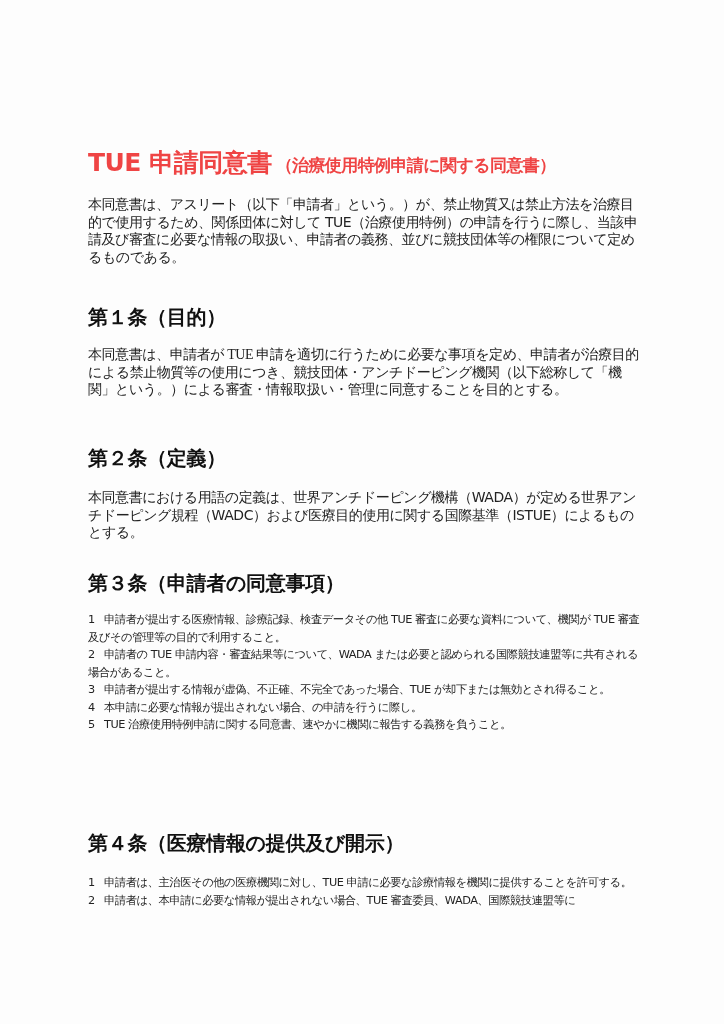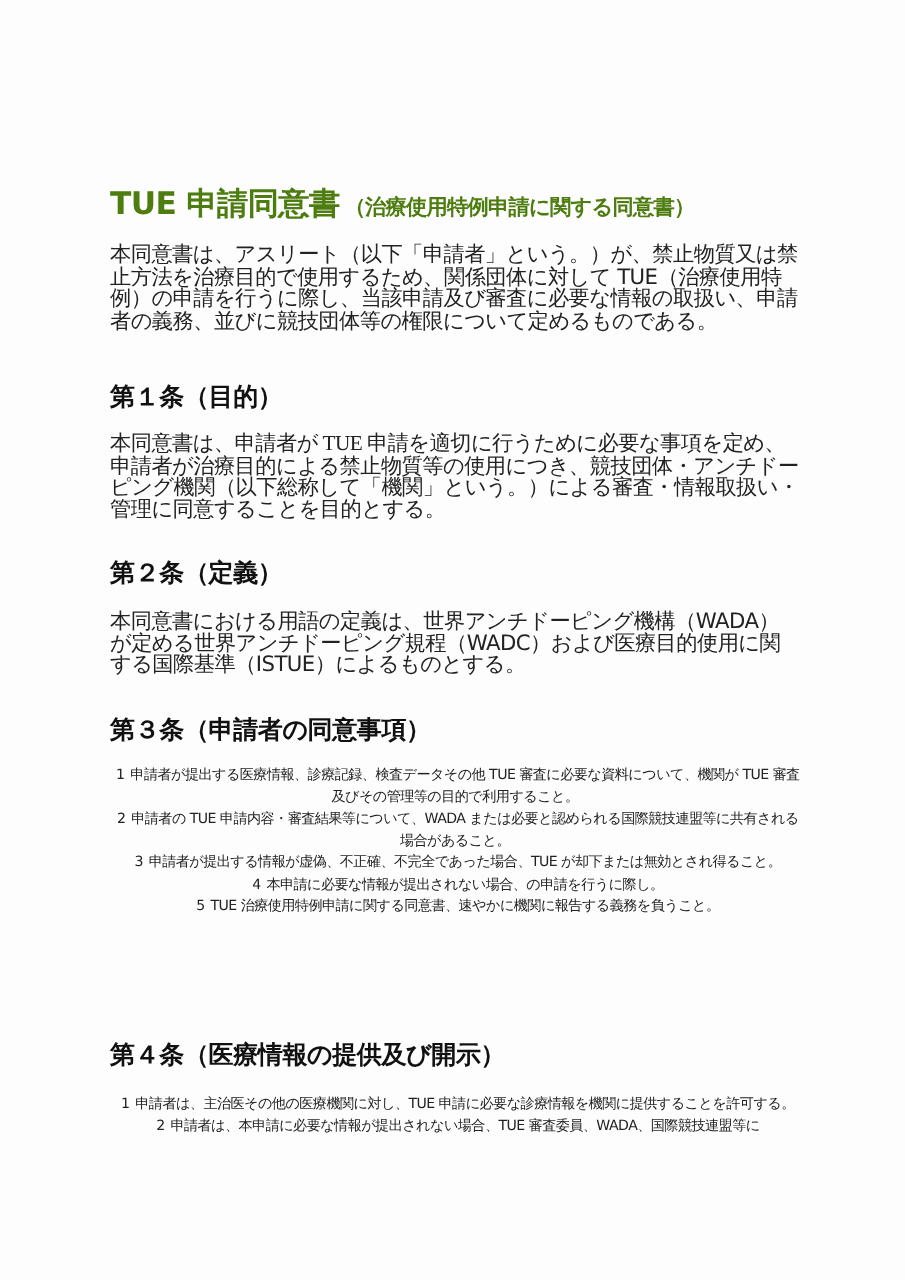--- a/index.html
+++ b/index.html
@@ -20,33 +20,33 @@
       left: 88px;
       top: 0;
       width: 550px;
     }
     .doc-title {
       position: absolute;
       top: 120px;
       left: 0;
       white-space: nowrap;
       font-weight: bold;
-      color: #4d7c0f;
+      color: #ef4444;
     }
     .doc-title .main {
       font-size: 25px;
       letter-spacing: -0.5px;
     }
     .doc-title .sub {
       font-size: 17px;
       letter-spacing: -0.6px;
       margin-left: 4px;
     }
     .para {
-      font-size: 17px;
+      font-size: 14px;
       line-height: 17.5px;
       letter-spacing: -0.45px;
       color: #222;
       margin: 0;
       word-break: break-all;
     }
     .section {
       position: absolute;
       left: 0;
       width: 552px;
@@ -63,21 +63,20 @@
       margin: 0;
       padding: 0;
       list-style: none;
     }
     .list li {
       font-size: 11.3px;
       line-height: 17.5px;
       letter-spacing: -0.45px;
       color: #222;
       word-break: break-all;
-      text-align: center;
     }
     .num {
       display: inline-block;
       width: 16px;
     }
   </style>
 </head>
 <body>
 
 <div class="page">

